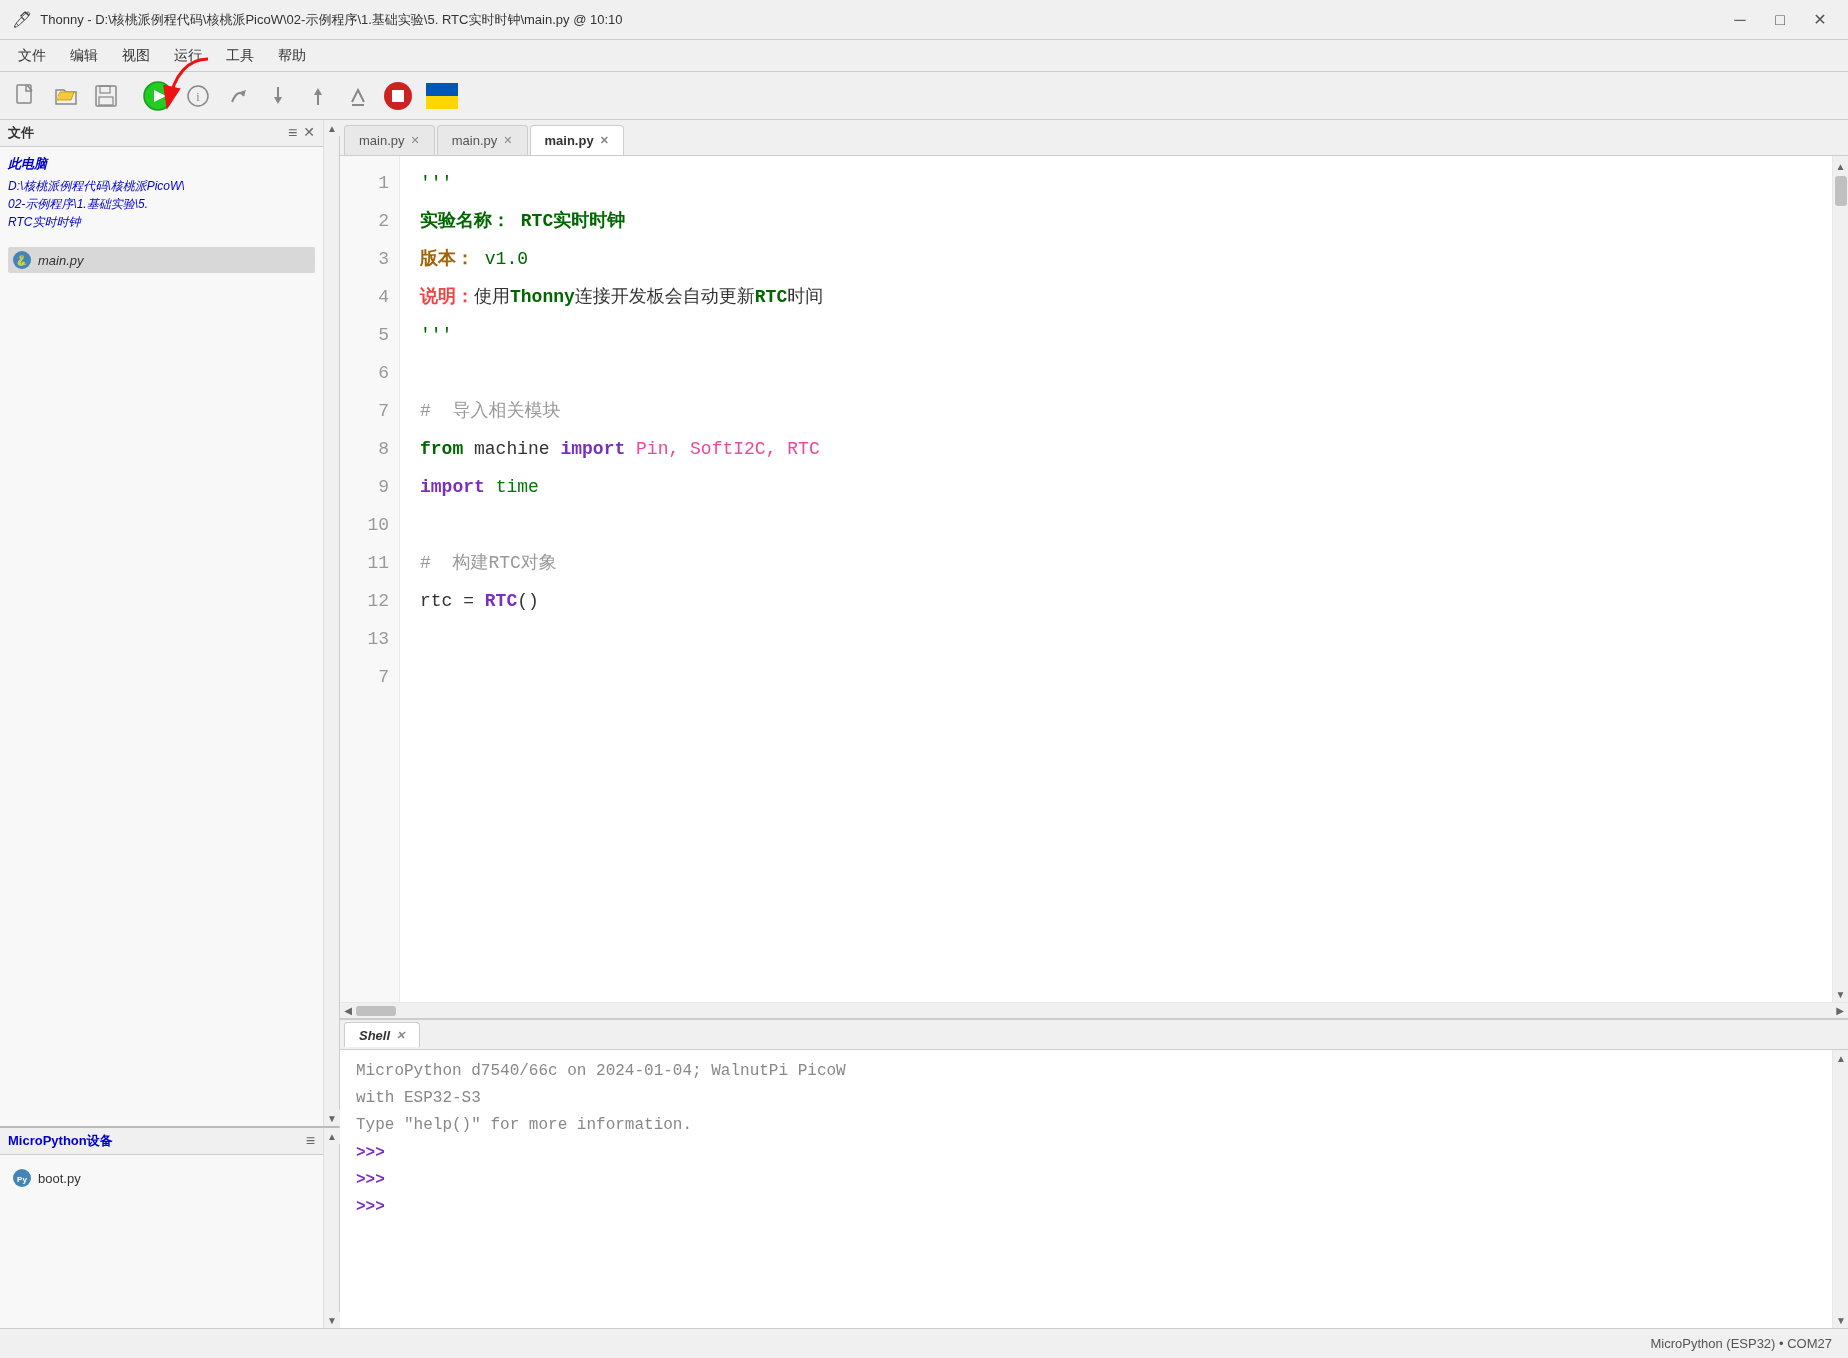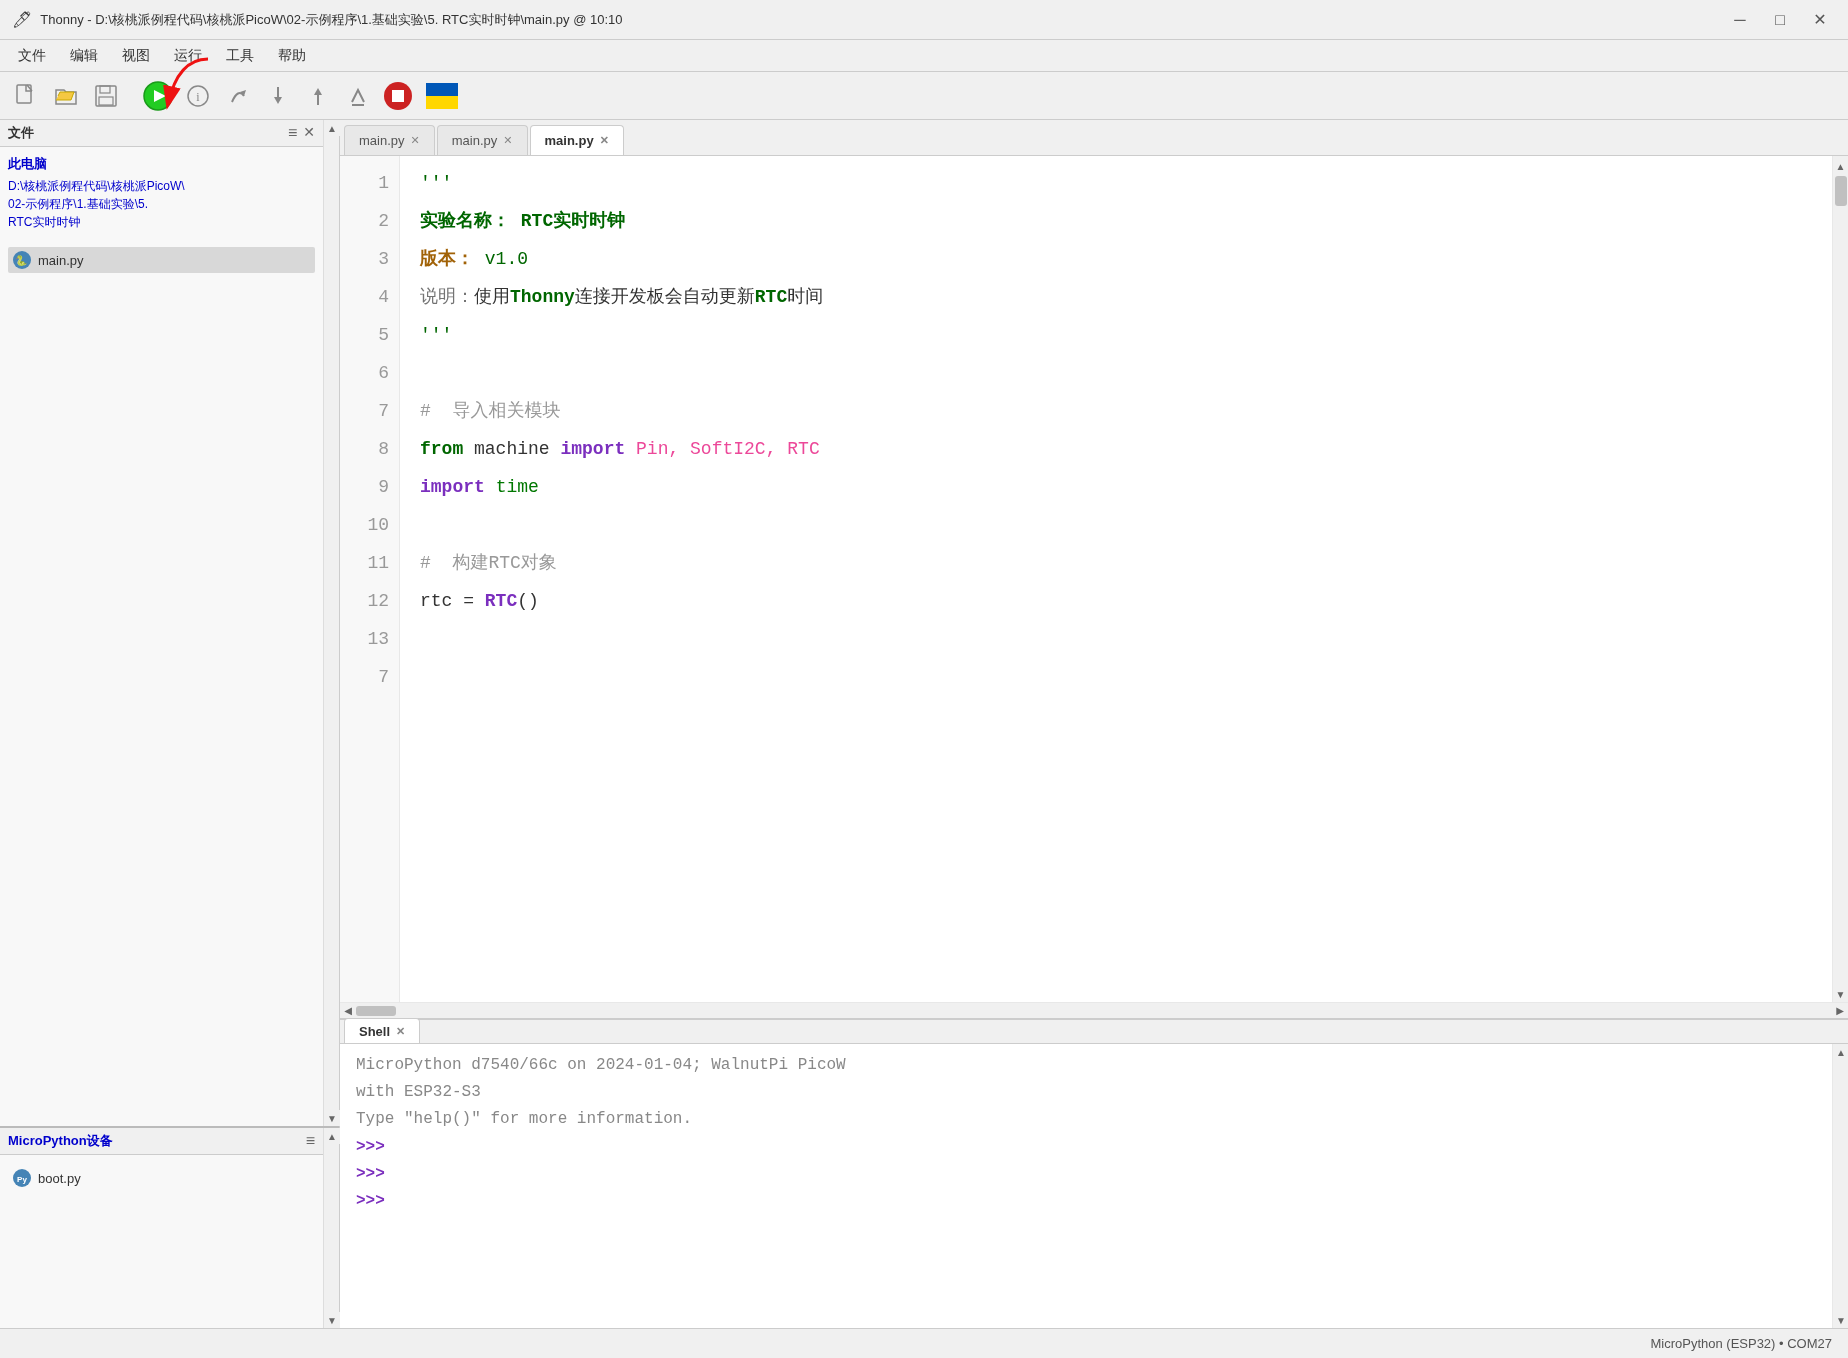--- a/index.html
+++ b/index.html
@@ -129,20 +129,21 @@
 
     .panel-title {
       font-size: 13px;
       font-weight: bold;
       color: #333;
     }
 
     #file-panel-content {
       padding: 4px 8px;
       flex: 1;
+      font-style: italic;
     }
 
     .file-item {
       display: flex;
       align-items: center;
       gap: 6px;
       padding: 3px 4px;
       cursor: pointer;
       background: #d8d8d8;
       border-radius: 2px;
@@ -566,21 +567,21 @@
 
       <div id="code-area" style="flex:1; padding:8px 20px; font-family:'Courier New',monospace; font-size:18px; line-height:38px; overflow:hidden; color:#333;">
 
         <div class="code-line"><span style="color:#006600;">'''</span></div>
 
         <div class="code-line"><span style="color:#006600; font-weight:bold;">实验名称：</span><span style="color:#006600; font-weight:bold;"> RTC</span><span style="color:#006600; font-weight:bold;">实时时钟</span></div>
 
         <div class="code-line"><span style="color:#a16207; font-weight:bold;">版本：</span><span style="color:#006600;"> v1.0</span></div>
 
 
-        <div class="code-line"><span style="color:#737373; font-weight:normal;">说明：</span><span style="color:#333333;">使用</span><span style="color:#006600; font-weight:bold;">Thonny</span><span style="color:#333333;">连接开发板会自动更新</span><span style="color:#006600; font-weight:bold;">RTC</span><span style="color:#333333;">时间</span></div>
+        <div class="code-line"><span style="color:#ef4444; font-weight:bold;">说明：</span><span style="color:#333333;">使用</span><span style="color:#006600; font-weight:bold;">Thonny</span><span style="color:#333333;">连接开发板会自动更新</span><span style="color:#006600; font-weight:bold;">RTC</span><span style="color:#333333;">时间</span></div>
 
         <div class="code-line"><span style="color:#006600;">'''</span></div>
 
         <div class="code-line">&nbsp;</div>
 
         <div class="code-line"><span style="color:#999999;">#  导入相关模块</span></div>
 
         <div class="code-line"><span style="color:#006600; font-weight:bold;">from</span><span style="color:#333333;"> machine </span><span style="color:#7B2FBE; font-weight:bold;">import</span><span style="color:#ec4899;"> Pin, SoftI2C, RTC</span></div>
 
         <div class="code-line"><span style="color:#7B2FBE; font-weight:bold;">import</span><span style="color:#333333;"> </span><span style="color:#007700;">time</span></div>
@@ -605,21 +606,21 @@
     <div style="height:16px; background:#f0f0f0; border-top:1px solid #e8e8e8; display:flex; align-items:center;">
       <button class="scroll-btn" style="width:16px;">◀</button>
       <div style="flex:1; height:10px; background:#f0f0f0; position:relative;">
         <div style="width:40px; height:10px; background:#c0c0c0; border-radius:3px; position:absolute; left:0;"></div>
       </div>
       <button class="scroll-btn" style="width:16px;">▶</button>
     </div>
 
     <div id="shell-area" style="height:310px; border-top:2px solid #ccc; background:white; display:flex; flex-direction:column;">
 
-      <div id="shell-tabs" style="height:24px; background:#f0f0f0; border-bottom:1px solid #ccc; display:flex; align-items:flex-end; padding-left:4px;">
+      <div id="shell-tabs" style="height:30px; background:#f0f0f0; border-bottom:1px solid #ccc; display:flex; align-items:center; padding-left:4px;font-style:italic;">
         <div class="shell-tab">
           <span>Shell</span>
           <span class="tab-close">✕</span>
         </div>
       </div>
 
       <div style="flex:1; display:flex;">
         <div id="shell-content" style="flex:1; padding:8px 16px; font-family:'Courier New',monospace; font-size:16px; line-height:1.7; color:#888; overflow:hidden;">
           <div style="color:#888;">MicroPython d7540/66c on 2024-01-04; WalnutPi PicoW</div>
           <div style="color:#888;">with ESP32-S3</div>

